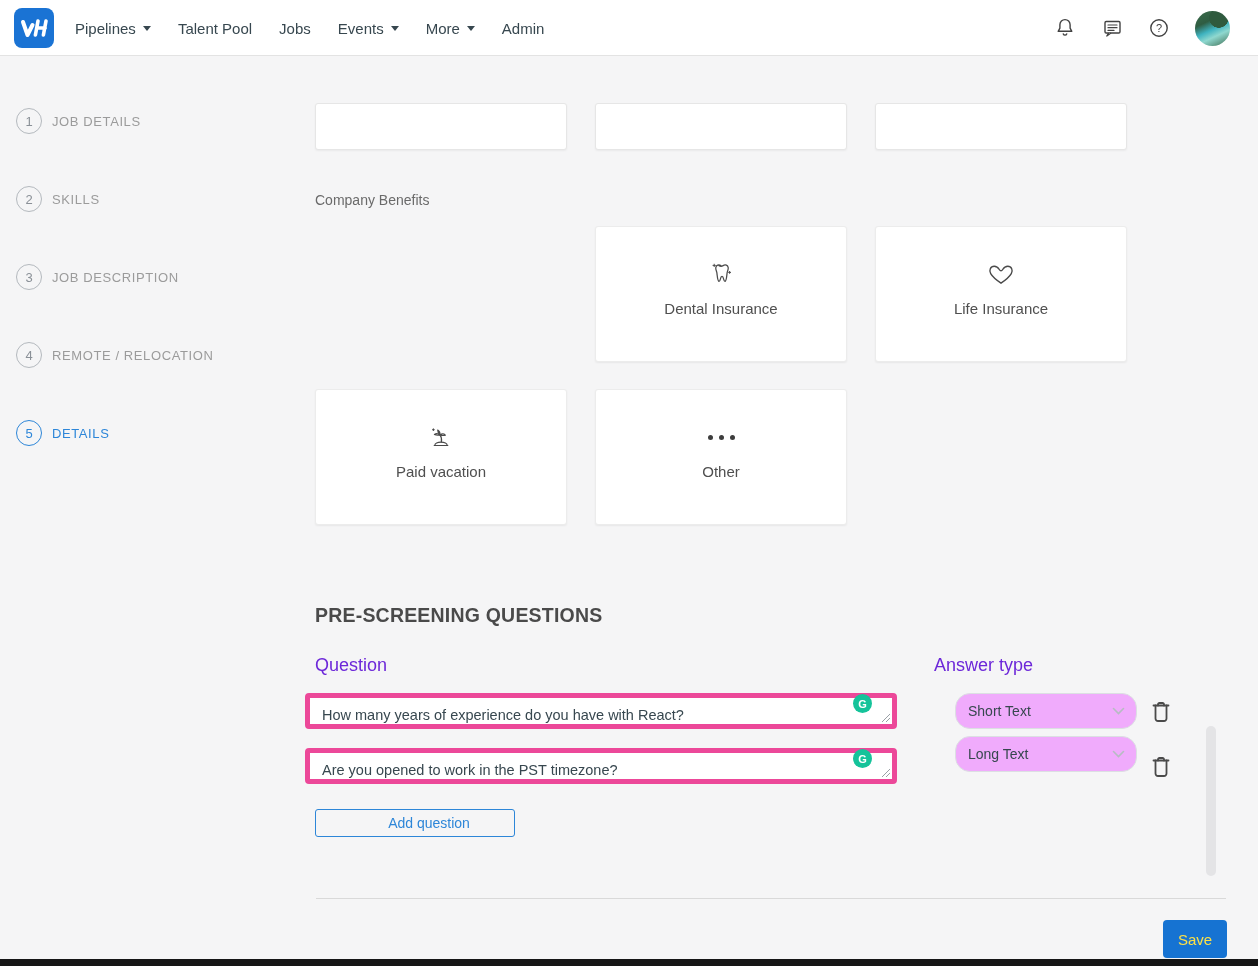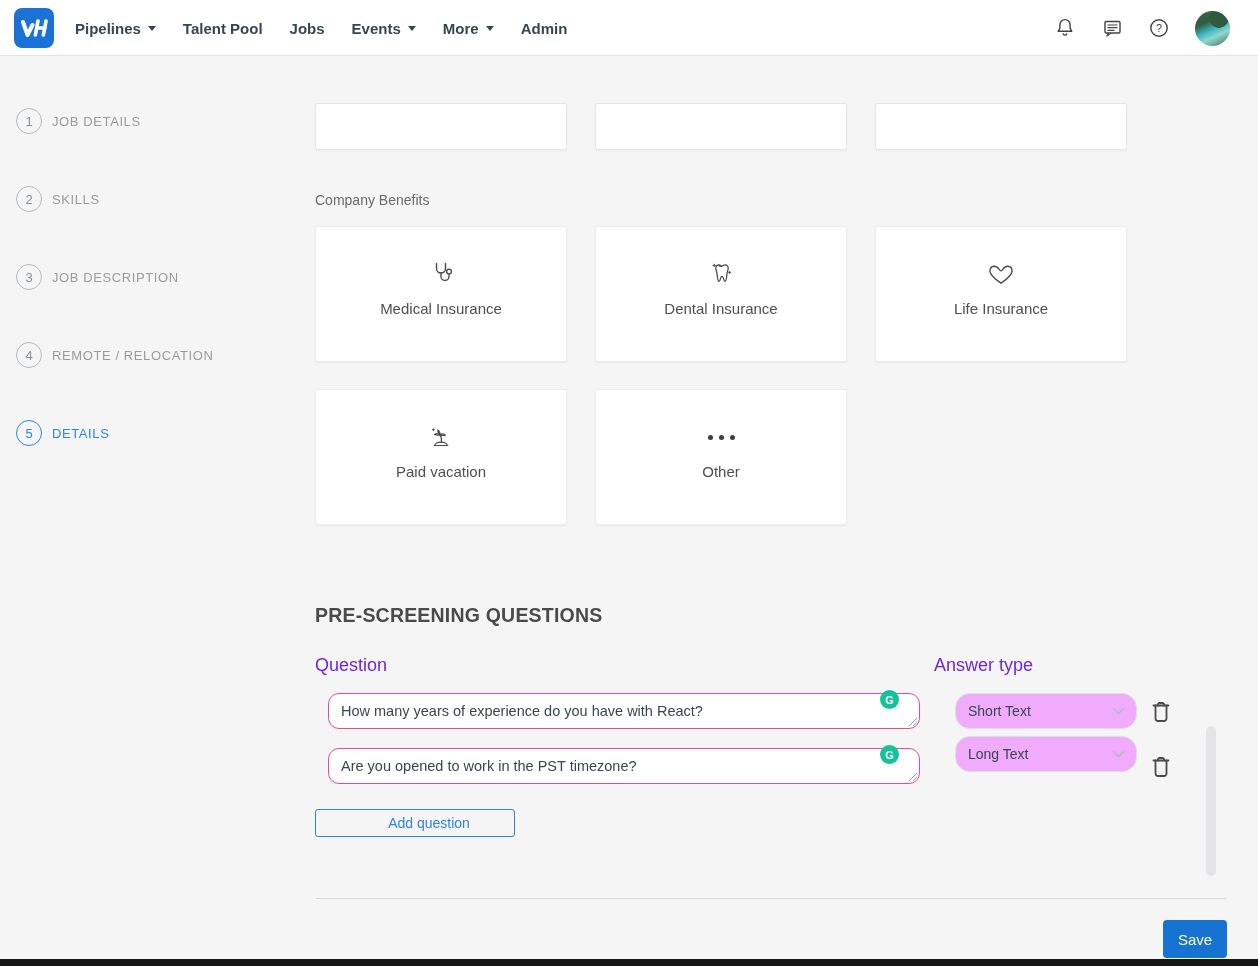--- a/index.html
+++ b/index.html
@@ -6,21 +6,21 @@
   html,body { width:1258px; height:966px; }
   body { font-family:"Liberation Sans","DejaVu Sans",sans-serif; background:#f5f5f6; overflow:hidden; }
   .app { position:relative; width:1258px; height:966px; background:#f5f5f6; }
 
   
   .navbar { position:absolute; left:0; top:0; width:1258px; height:56px; background:#ffffff;
             border-bottom:1px solid #e3e3e3; display:flex; align-items:center; }
   .logo { position:absolute; left:14px; top:8px; width:40px; height:40px; border-radius:8px;
           background:#1a73d4; display:flex; align-items:center; justify-content:center; }
   .nav-items { position:absolute; left:75px; top:0; height:56px; display:flex; align-items:center; gap:27px; }
-  .nav-item { font-size:15px; color:#37474f; display:flex; align-items:center; cursor:pointer; white-space:nowrap;font-weight:bold; }
+  .nav-item { font-size:15px; color:#37474f; display:flex; align-items:center; cursor:pointer; white-space:nowrap; }
   .nav-caret { width:0; height:0; border-left:4px solid transparent; border-right:4px solid transparent;
                border-top:5px solid #37474f; margin-left:7px; }
   .nav-right { position:absolute; right:0; top:0; height:56px; display:flex; align-items:center; gap:25px; padding-right:28px; }
   .nav-icon { width:22px; height:22px; display:flex; align-items:center; justify-content:center; cursor:pointer; }
   .avatar { width:35px; height:35px; border-radius:50%;
             background:
               radial-gradient(circle at 68% 20%, #2f5a3e 0 26%, rgba(0,0,0,0) 27%),
               linear-gradient(155deg, #3a6b4a 0%, #2f5d42 32%, #3fb3c0 52%, #8fd8cf 68%, #3d6b4f 100%);
             cursor:pointer; }
 
@@ -39,40 +39,40 @@
   .benefit { position:absolute; width:252px; height:136px; background:#fff; border:1px solid #ececec;
              border-radius:3px; box-shadow:0 1px 2px rgba(0,0,0,0.06); cursor:pointer; text-align:center; }
   .bicon { position:absolute; left:0; right:0; top:31px; height:32px; display:flex; align-items:center; justify-content:center; }
   .blabel { position:absolute; left:0; right:0; top:73px; font-size:15px; color:#4f4f4f; }
   .dots { display:flex; gap:6px; align-items:center; justify-content:center; }
   .dots i { width:5px; height:5px; border-radius:50%; background:#3d3d3d; display:block; }
 
   
   .ps-title { position:absolute; left:315px; top:604px; font-size:19.5px; font-weight:700; color:#4a4a4a; letter-spacing:0.2px; }
   .field-label { position:absolute; font-size:18px; color:#6d28d9; }
-  .qfield { position:absolute; left:328px; width:592px; height:36px; background:#fff; border:1px solid #ec4899;
-            border-radius:11px; }
+  .qfield { position:absolute; left:305px; width:592px; height:36px; background:#fff; border:5px solid #ec4899;
+            border-radius:4px; }
   .qtext { position:absolute; left:12px; top:9px; right:40px; font-size:14.5px; color:#37474f; white-space:nowrap; overflow:hidden; }
   .grammarly { position:absolute; right:20px; top:-4px; width:19px; height:19px; border-radius:50%;
                background:#15c39a; color:#fff; font-size:11px; font-weight:700; display:flex; align-items:center;
                justify-content:center; cursor:pointer; }
   .resize-h { position:absolute; right:1px; bottom:1px; width:10px; height:10px; }
   .select { position:absolute; left:955px; width:182px; height:36px; background:#f0abfc; border:1px solid #dcdfe3;
             border-radius:15px; cursor:pointer; }
   .sval { position:absolute; left:12px; top:9px; font-size:14px; color:#37474f; }
   .schev { position:absolute; right:11px; top:13px; }
   .trash { position:absolute; left:1150px; width:24px; height:26px; background:none; border:none; cursor:pointer; }
   .add-btn { position:absolute; left:315px; top:809px; width:200px; height:28px; background:transparent;
              border:1px solid #2d86d8; border-radius:3px; color:#2d86d8; font-size:14px; cursor:pointer;
              font-family:inherit;padding-left:28px; }
 
   
   .divider { position:absolute; left:316px; top:898px; width:910px; height:1px; background:#d9d9d9; }
   .save-btn { position:absolute; left:1163px; top:920px; width:64px; height:38px; background:#1673d2; border:none;
-              border-radius:4px; color:#fef9c3; font-size:15px; cursor:pointer; font-family:inherit; }
+              border-radius:4px; color:#fde047; font-size:15px; cursor:pointer; font-family:inherit; }
   .scroll-thumb { position:absolute; left:1206px; top:726px; width:10px; height:150px; border-radius:5px; background:#e4e4e6; }
   .bottom-bar { position:absolute; left:0; top:959px; width:1258px; height:7px; background:#161616; }
 
   svg { display:block; }
 </style>
 </head>
 <body>
 
 <div class="app">
 
@@ -150,30 +150,20 @@
     <span class="step-circle">5</span>
     <span class="step-label">DETAILS</span>
   </div>
 
   <div class="cutoff" style="left:315px; top:103px"></div>
   <div class="cutoff" style="left:595px; top:103px"></div>
   <div class="cutoff" style="left:875px; top:103px"></div>
 
   <div class="section-label" style="left:315px; top:192px">Company Benefits</div>
 
-  <div class="benefit" style="left:315px; top:226px">
-    <span class="bicon">
-      <svg width="28" height="28" viewBox="0 0 28 28" fill="none" stroke="#4a4a4a" stroke-width="1.4" stroke-linecap="round" stroke-linejoin="round">
-        <path d="M9.5 3.5v5a4.5 4.5 0 0 0 9 0v-5"></path>
-        <path d="M14 13v3.5a4 4 0 0 0 8 0v-1.8"></path>
-        <circle cx="22" cy="11.5" r="2.4"></circle>
-      </svg>
-    </span>
-    <div class="blabel">Medical Insurance</div>
-  </div>
 
   <div class="benefit" style="left:595px; top:226px">
     <span class="bicon">
       <svg width="28" height="28" viewBox="0 0 28 28" fill="none" stroke="#4a4a4a" stroke-width="1.25" stroke-linecap="round" stroke-linejoin="round">
         <path d="M14 5.6c1.1.7 3 .7 4.1 0 2.3-1.4 4.7-.4 5.1 2 .3 1.8-.6 3-1 4.8-.4 2-.6 9-2.3 9-1.5 0-1-5-2.9-5s-1.4 5-2.9 5c-1.7 0-1.9-7-2.3-9-.4-1.8-1.3-3-1-4.8.4-2.4 2.8-3.4 5.1-2z" transform="translate(-2,0)"></path>
         <path d="M7.2 4.2v2.4 M6 5.4h2.4" stroke-width="1"></path>
         <path d="M22.6 11.4v2 M21.6 12.4h2" stroke-width="1"></path>
       </svg>
     </span>
     <div class="blabel">Dental Insurance</div>

